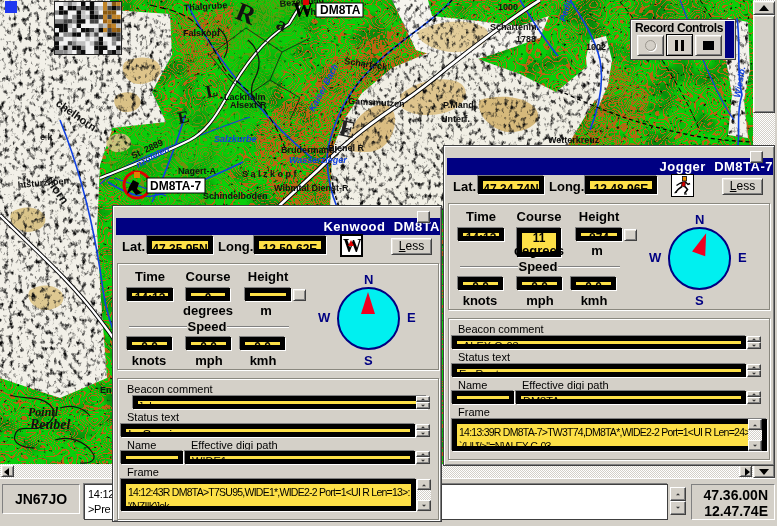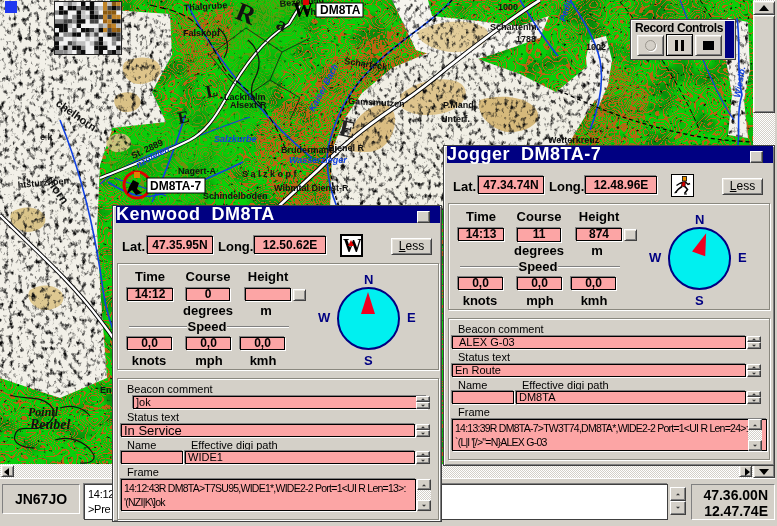--- a/index.html
+++ b/index.html
@@ -1,24 +1,24 @@
 <!DOCTYPE html>
 <html><head><meta charset="utf-8"><style>
 *{margin:0;padding:0;box-sizing:border-box}
 html,body{width:777px;height:526px;overflow:hidden}
 body{font-family:"Liberation Sans",sans-serif;background:#D4D0C8;position:relative}
 .abs{position:absolute}
 .b{font-weight:bold}
 
 .out{background:#D4D0C8;border:1px solid;border-color:#fff #404040 #404040 #fff;box-shadow:inset 1px 1px 0 #E8E4DC,inset -1px -1px 0 #808080}
-.fld{background:#fca5a5;border:1px solid #000000;box-shadow:-1px -1px 0 #808080,1px 1px 0 #fff;font-size:12px;overflow:hidden;white-space:nowrap}
+.fld{background:#fde047;border:5px solid #000000;box-shadow:-1px -1px 0 #808080,1px 1px 0 #fff;font-size:12px;overflow:hidden;white-space:nowrap}
 .fldc{text-align:center;font-weight:bold}
 .gb{border:1px solid #8a887f;box-shadow:inset 1px 1px 0 #fff, 1px 1px 0 #fff}
 .dlg{background:#D4D0C8;border:1px solid #404040;box-shadow:inset 1px 1px 0 #fff,inset -1px -1px 0 #808080;z-index:40}
-.tbar{position:absolute;left:3px;top:0;height:17px;background:#000082;color:#fff;font-size:18px;font-weight:bold;text-align:left;line-height:17px;letter-spacing:0.5px}
+.tbar{position:absolute;left:3px;top:12px;height:17px;background:#000082;color:#fff;font-size:13px;font-weight:bold;text-align:right;line-height:17px;letter-spacing:0.5px}
 .tbtn{position:absolute;width:13px;height:12px;background:#D4D0C8;border:1px solid;border-color:#fff #404040 #404040 #fff;box-shadow:inset -1px -1px 0 #808080}
 .lab{position:absolute;font-size:13px;font-weight:bold;white-space:nowrap}
 .lab2{position:absolute;font-size:11px;line-height:12px;white-space:nowrap}
 .ctr{transform:translateX(-50%)}
 .spin{position:absolute;width:14px}
 .spin div{height:8px;background:#D4D0C8;border:1px solid;border-color:#fff #404040 #404040 #fff;box-shadow:inset -1px -1px 0 #808080;position:relative}
 .aru:after,.ard:after{content:"";position:absolute;left:50%;top:50%;border:2px solid transparent}
 .aru:after{border-bottom-color:#333;transform:translate(-50%,-70%)}
 .ard:after{border-top-color:#333;transform:translate(-50%,-30%)}
 .sbtrack{background-image:repeating-conic-gradient(#fff 0 25%,#D4D0C8 0 50%);background-size:2px 2px}
@@ -431,21 +431,21 @@
         <path d="M3.5,9.5 L6.5,7.5 L9,6.5 M12.5,6 L15,8.5 L17,7.5" stroke="#000" stroke-width="1.4" fill="none"></path>
         <path d="M9,10.5 L5.5,13 L2.5,16.5 M12,10.5 L14.5,13.5 L11.5,17.5" stroke="#000" stroke-width="1.6" fill="none"></path>
         <path d="M1.5,17 L4,16 M11,18 L14,18" stroke="#000" stroke-width="1.2" fill="none"></path>
       </svg></div>
     <div class="abs out" style="left:278px;top:32px;width:41px;height:17px;font-size:12px;text-align:center;line-height:15px"><span style="text-decoration:underline">L</span>ess</div>
     <div class="abs gb" style="left:4px;top:57px;width:322px;height:107px"></div>
     <div class="lab ctr" style="left:37px;top:63px">Time</div>
     <div class="lab ctr" style="left:95px;top:63px">Course</div>
     <div class="lab ctr" style="left:155px;top:63px">Height</div>
     <div class="abs fld fldc" style="left:14px;top:82px;width:46px;height:13px;line-height:11px">14:13</div>
-    <div class="abs fld fldc" style="left:73px;top:82px;width:44px;height:14px;line-height:11px">11</div>
+    <div class="abs fld fldc" style="left:73px;top:82px;width:44px;height:29px;line-height:11px">11</div>
     <div class="abs fld fldc" style="left:132px;top:82px;width:46px;height:13px;line-height:11px">874</div>
     <div class="abs out" style="left:180px;top:83px;width:13px;height:12px"></div>
     <div class="lab ctr" style="left:95px;top:97px">degrees</div>
     <div class="lab ctr" style="left:153px;top:97px">m</div>
     <div class="lab ctr" style="left:94px;top:113px">Speed</div>
     <div class="abs" style="left:16px;top:120px;width:58px;height:2px;border-top:1px solid #808080;border-bottom:1px solid #fff"></div>
     <div class="abs" style="left:114px;top:120px;width:62px;height:2px;border-top:1px solid #808080;border-bottom:1px solid #fff"></div>
     <div class="abs fld fldc" style="left:14px;top:131px;width:45px;height:13px;line-height:11px">0,0</div>
     <div class="abs fld fldc" style="left:73px;top:131px;width:45px;height:13px;line-height:11px">0,0</div>
     <div class="abs fld fldc" style="left:127px;top:131px;width:45px;height:13px;line-height:11px">0,0</div>

